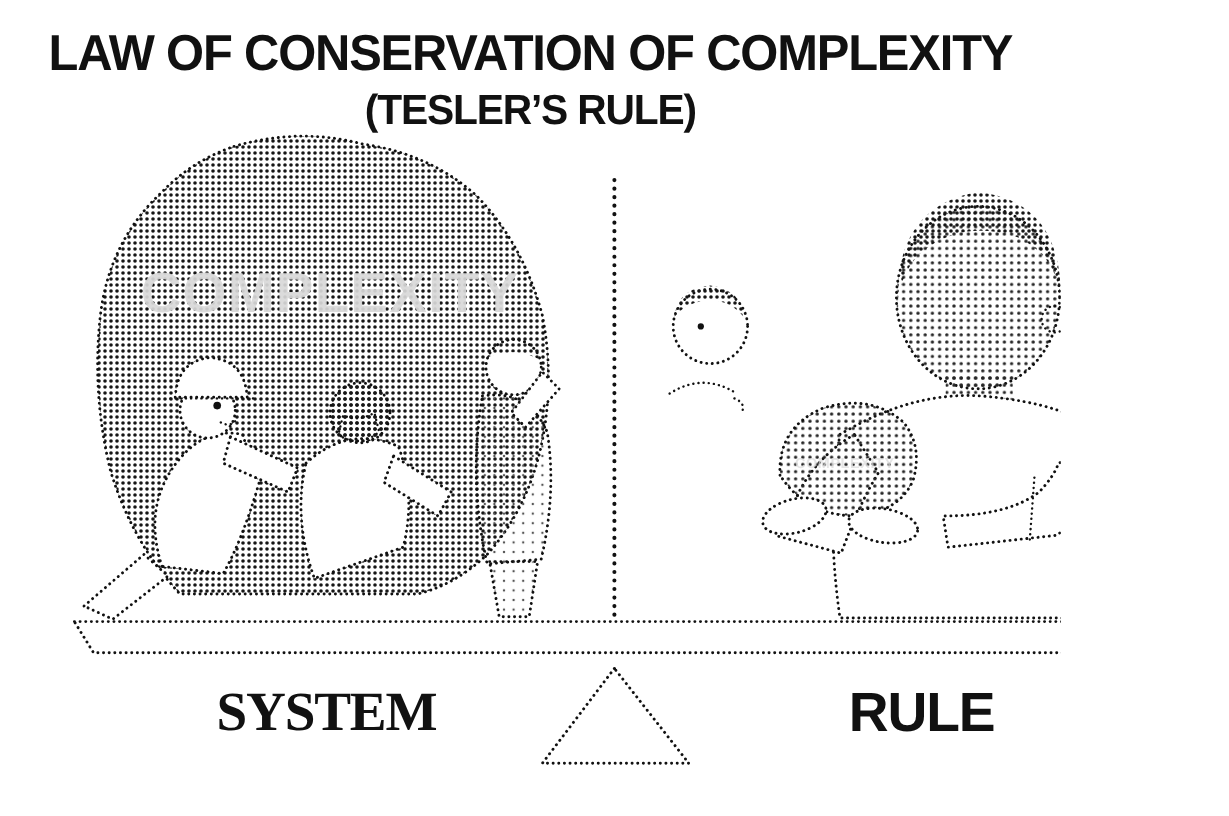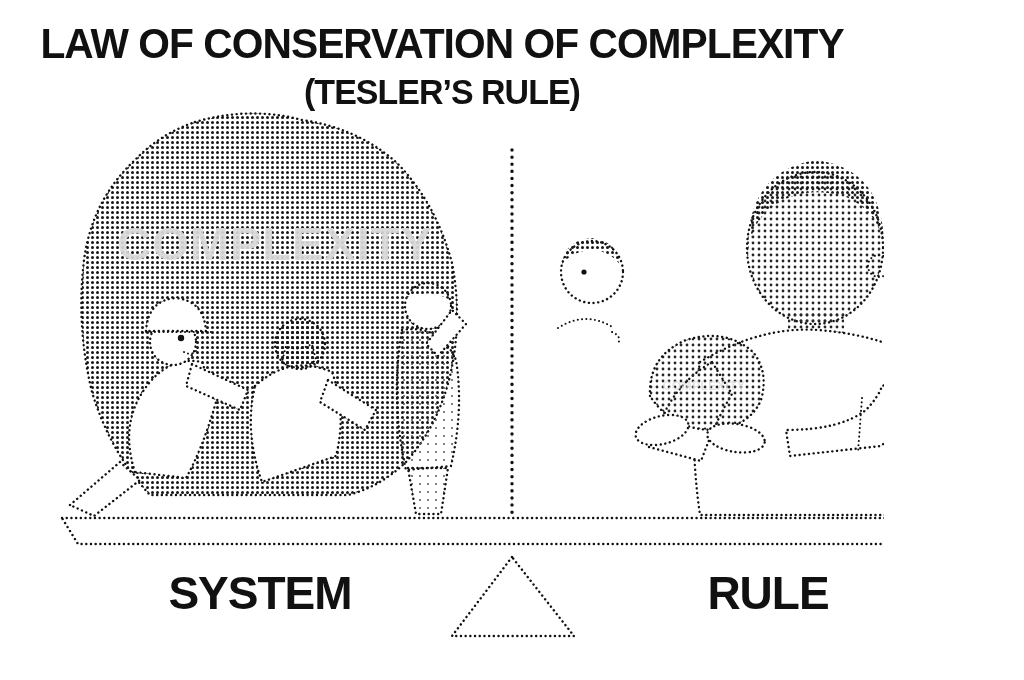--- a/index.html
+++ b/index.html
@@ -14,21 +14,21 @@
   }
   .subtitle {
     position:absolute; top:72px; left:0; width:100%;
     text-align:center; font-size:35px; font-weight:bold;
     letter-spacing:-1px; transform:scaleX(0.97); color:#111;
   }
   .side-label {
     position:absolute; top:566px; width:512px; text-align:center;
     font-size:46px; font-weight:bold; letter-spacing:-1px; color:#111;
   }
-  .side-label.left  { left:4px; }
+  .side-label.left  { left:16px;font-family:Liberation Serif, serif; }
   .side-label.right { left:512px; }
   svg.scene { position:absolute; left:0; top:0; }
   
   .ds {
     stroke:#111; stroke-width:2.4;
     stroke-dasharray:0.1 4.6; stroke-linecap:round; stroke-linejoin:round;
   }
   .ds-thin {
     stroke:#111; stroke-width:2;
     stroke-dasharray:0.1 4.2; stroke-linecap:round; stroke-linejoin:round;

